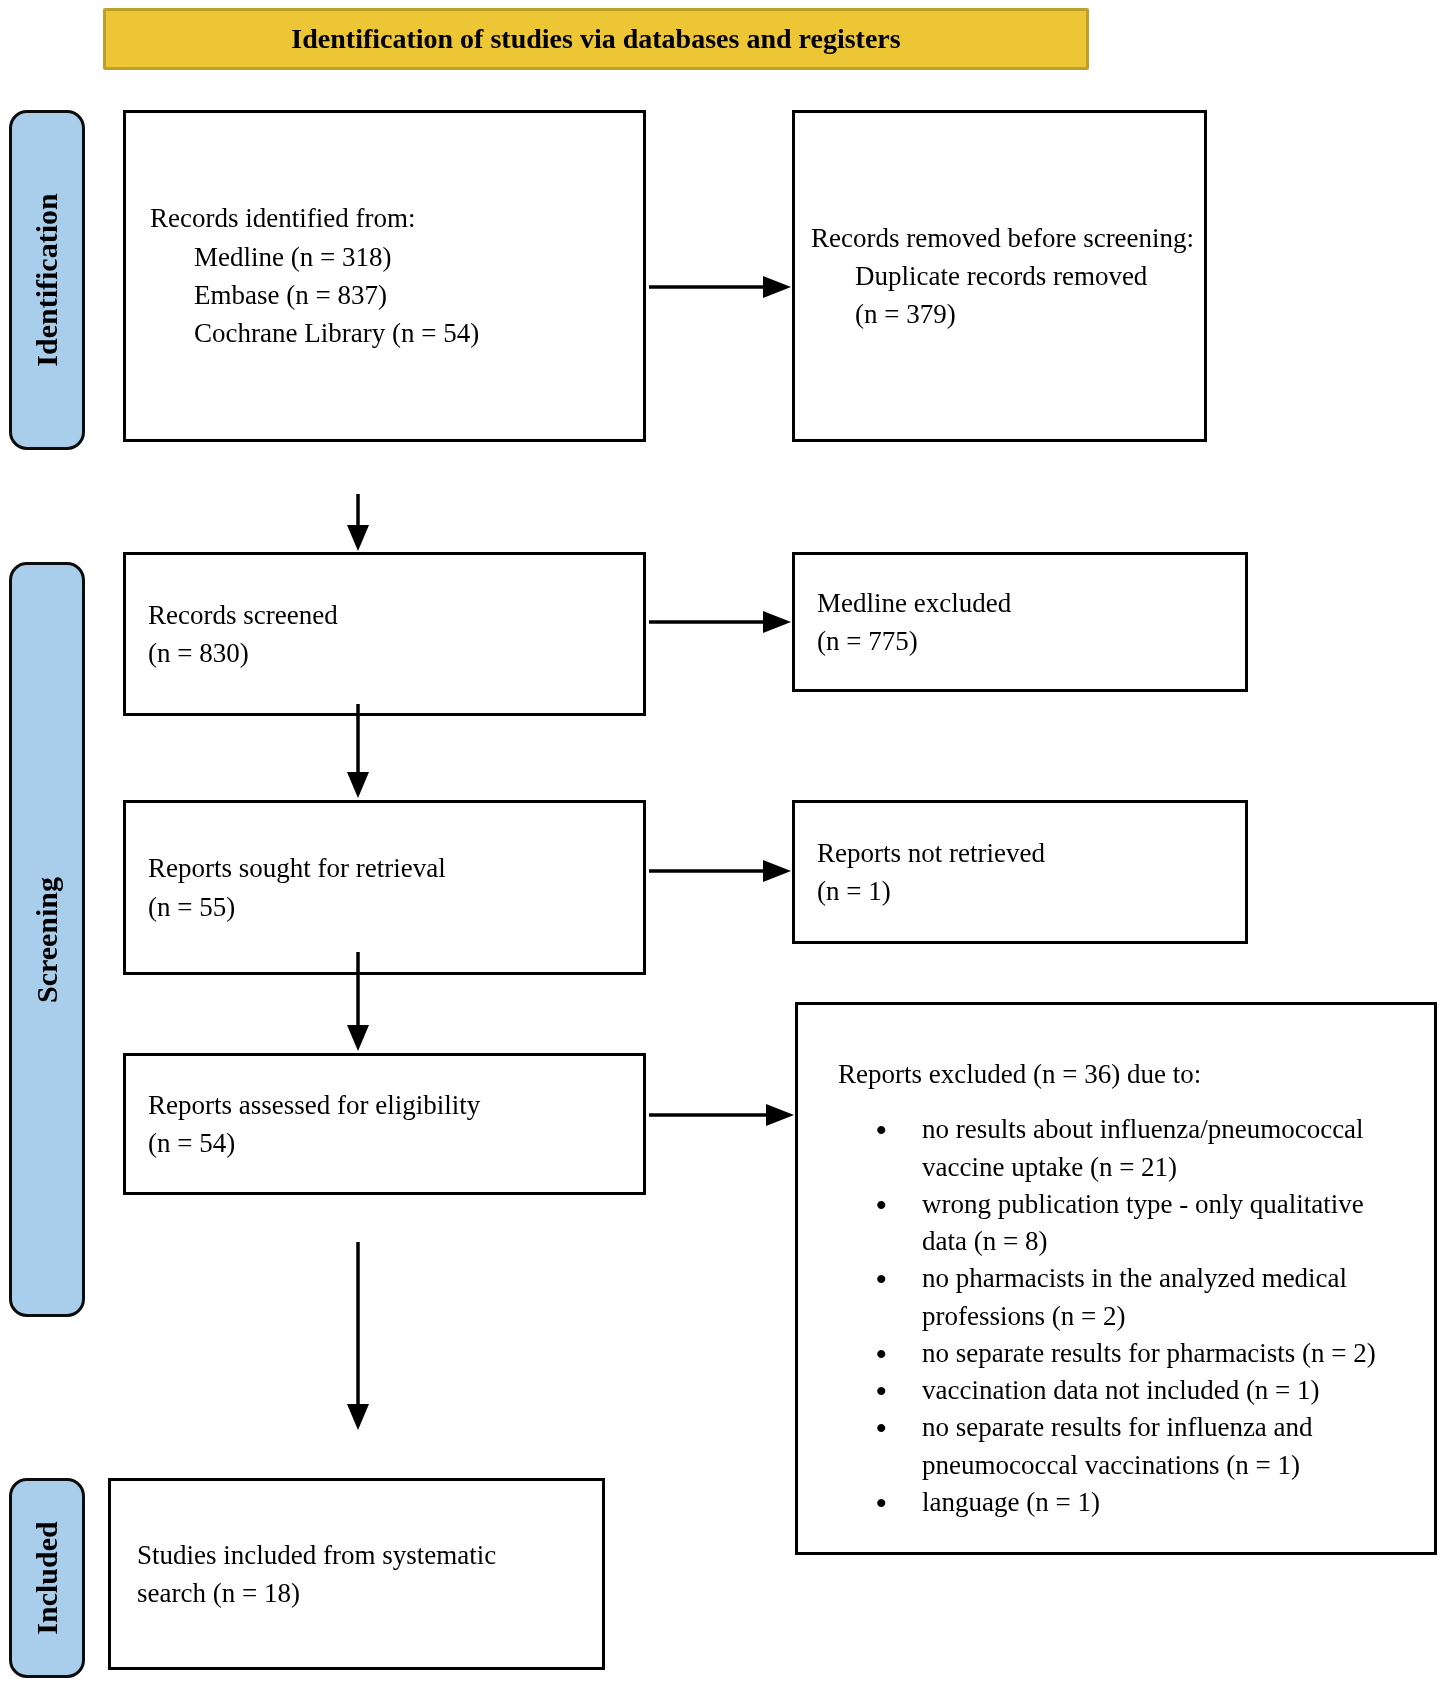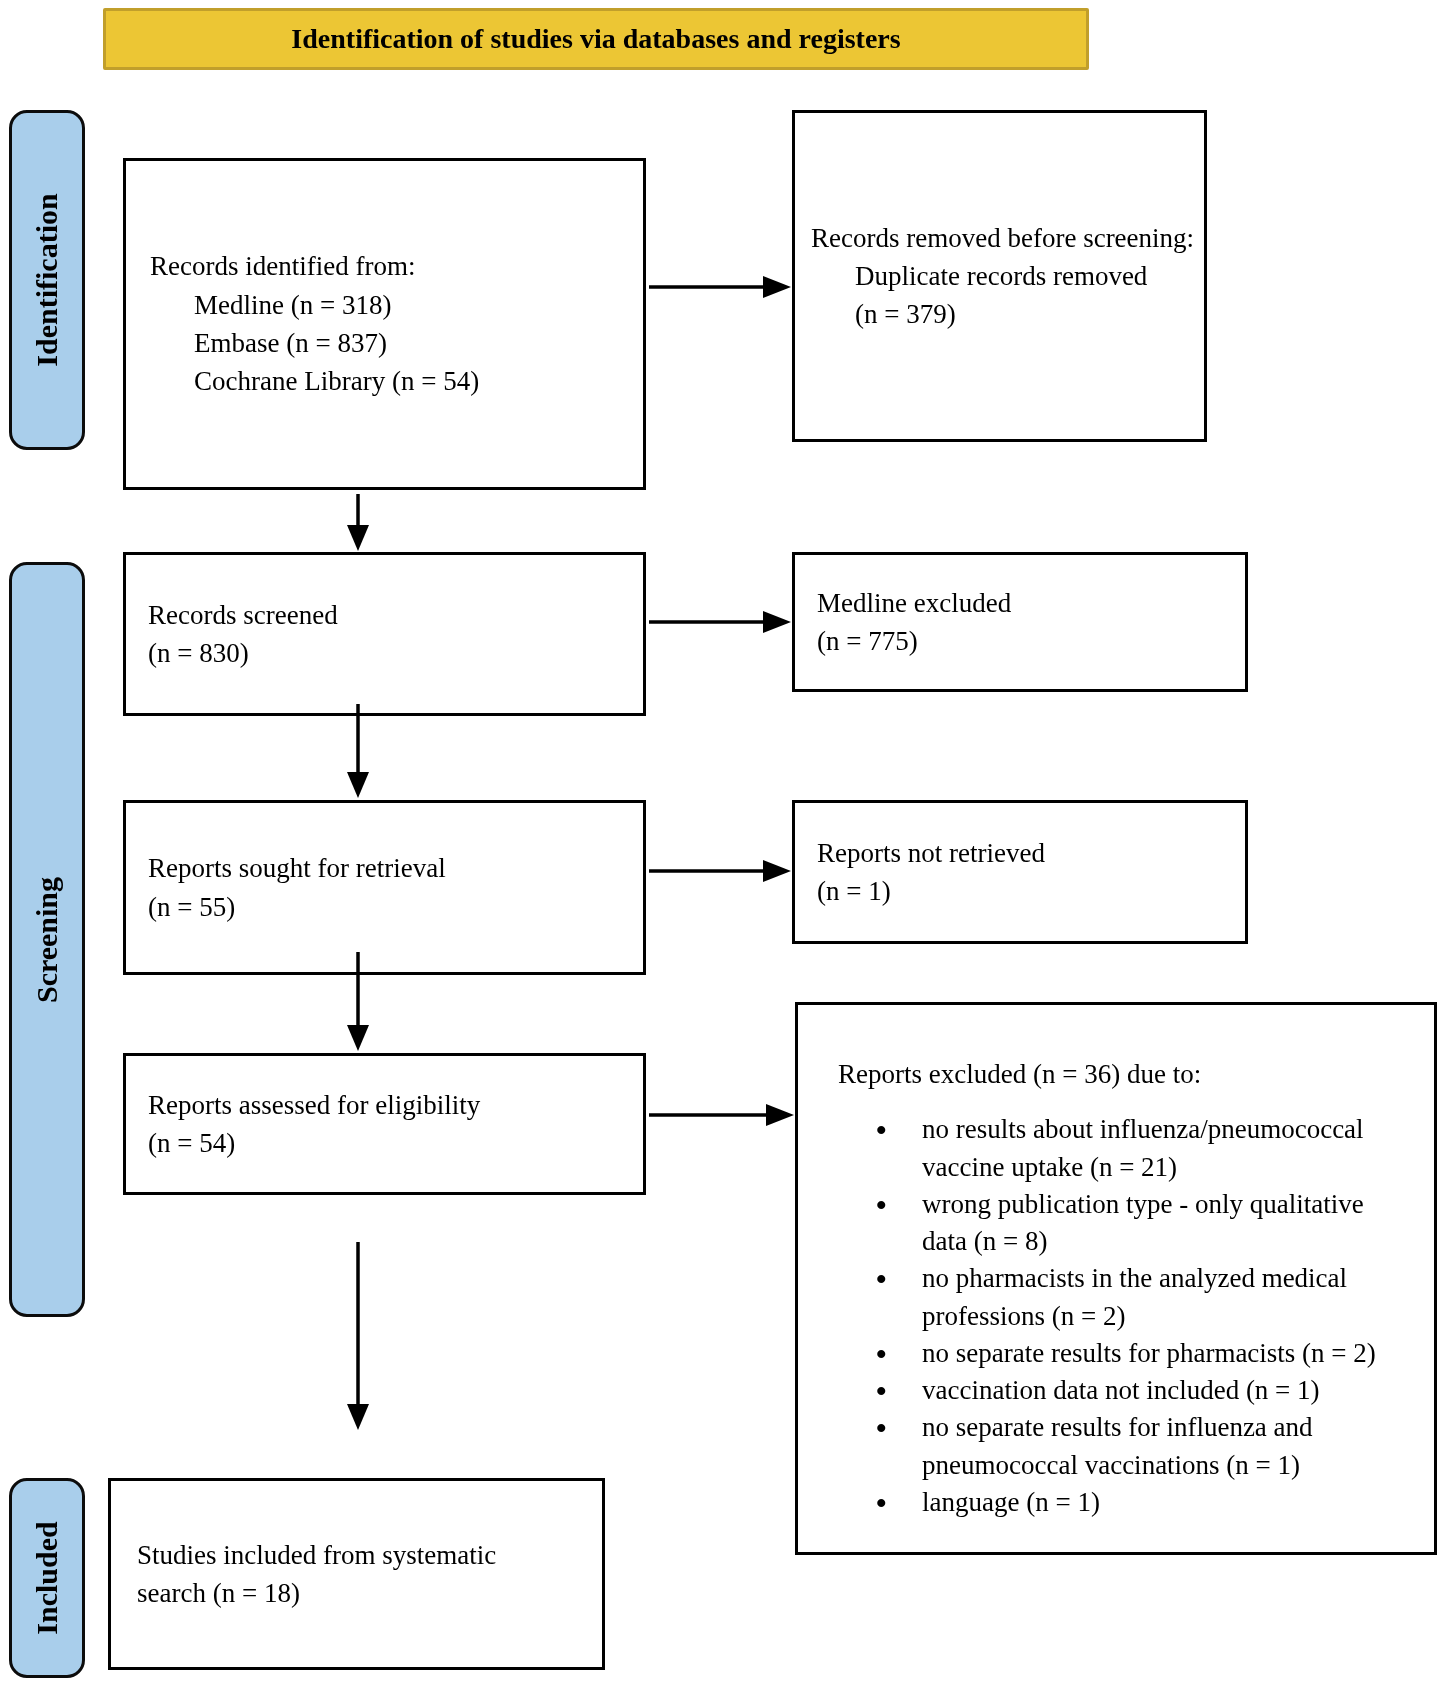--- a/index.html
+++ b/index.html
@@ -40,21 +40,21 @@
   #stage-included       { top:1478px; height:200px; }
   
   .fbox {
     position:absolute;
     background:#fff;
     border:3.5px solid var(--box-border,#000);
     box-sizing:border-box;
     display:flex; flex-direction:column; justify-content:center;
     font-size:27px; line-height:1.42;
   }
-  #box-records-identified { left:123px; top:110px;  width:523px; height:332px; padding-left:24px; padding-right:8px;margin-top:48px; }
+  #box-records-identified { left:123px; top:110px;  width:523px; height:332px; padding-left:24px; padding-right:8px; }
   #box-records-removed    { left:792px; top:110px;  width:415px; height:332px; padding-left:16px; padding-right:4px; }
   #box-records-screened   { left:123px; top:552px;  width:523px; height:164px; padding-left:22px; }
   #box-records-excluded   { left:792px; top:552px;  width:456px; height:140px; padding-left:22px; }
   #box-reports-sought     { left:123px; top:800px;  width:523px; height:175px; padding-left:22px; }
   #box-reports-not-retrieved { left:792px; top:800px; width:456px; height:144px; padding-left:22px; }
   #box-reports-assessed   { left:123px; top:1053px; width:523px; height:142px; padding-left:22px; }
   #box-excluded-reasons   { left:795px; top:1002px; width:642px; height:553px;
                             justify-content:center; padding:36px 22px 0 26px; line-height:1.38; }
   #box-studies-included   { left:108px; top:1478px; width:497px; height:192px; padding-left:26px; padding-right:10px; }
   .indent { padding-left:44px; }

